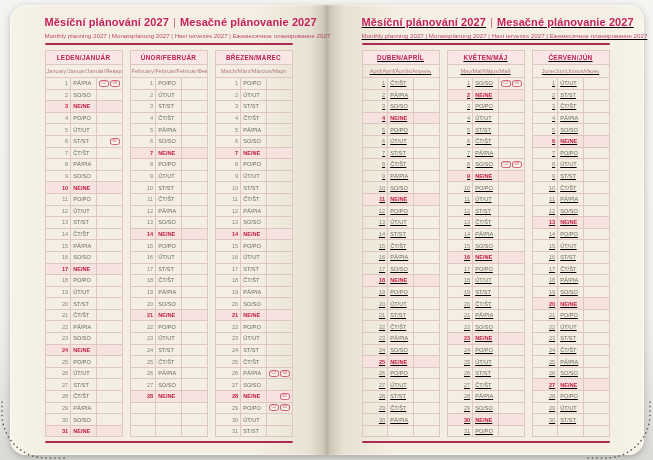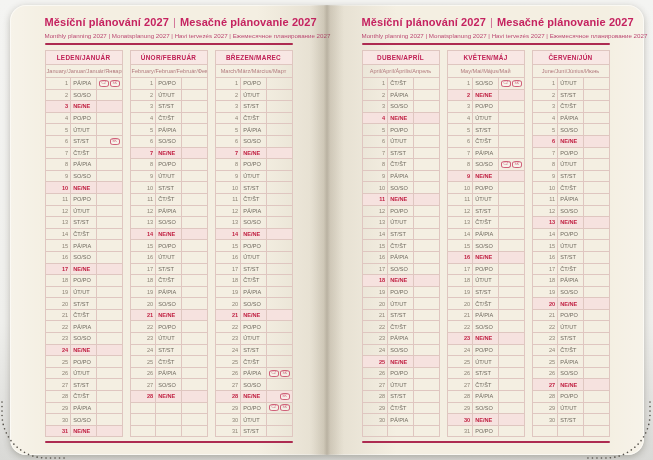--- a/index.html
+++ b/index.html
@@ -3,21 +3,21 @@
 <meta charset="utf-8">
 <style>
   html,body{margin:0;padding:0;width:653px;height:460px;overflow:hidden;
     background:linear-gradient(180deg,#f4f4f2 0%,#efefec 70%,#d9d9d6 100%);
     font-family:"Liberation Sans", sans-serif;}
   .book{position:absolute;left:10px;top:5px;width:634px;height:450px;border-radius:16px;
     background:#f4efe2;box-shadow:0 2px 7px rgba(60,55,40,.30), inset 0 0 0 1px rgba(255,255,255,.55);}
   .pages{display:flex;width:100%;height:100%;}
   .page{flex:1;position:relative;}
   .page.left{background:linear-gradient(90deg, rgba(255,255,255,.25) 0%, rgba(255,255,255,0) 12%, rgba(110,95,70,0) 78%, rgba(110,95,70,.10) 96%, rgba(110,95,70,.16) 100%);border-radius:16px 0 0 16px;}
-  .page.right{background:linear-gradient(270deg, rgba(255,255,255,.25) 0%, rgba(255,255,255,0) 12%, rgba(110,95,70,0) 78%, rgba(110,95,70,.10) 96%, rgba(110,95,70,.16) 100%);border-radius:0 16px 16px 0;}
+  .page.right{background:linear-gradient(270deg, rgba(255,255,255,.25) 0%, rgba(255,255,255,0) 12%, rgba(110,95,70,0) 78%, rgba(110,95,70,.10) 96%, rgba(110,95,70,.16) 100%);border-radius:0 16px 16px 0;text-decoration:underline;}
   .spine{position:absolute;left:50%;top:0;width:34px;height:100%;transform:translateX(-50%);
     background:linear-gradient(90deg, rgba(100,88,64,0) 0%, rgba(100,88,64,.14) 40%, rgba(80,70,50,.26) 50%, rgba(100,88,64,.14) 60%, rgba(100,88,64,0) 100%);pointer-events:none;}
   .content{width:248px;margin:0 auto;padding-top:11px;}
   .title{text-align:center;font-size:11px;font-weight:bold;color:var(--title,#c52360);letter-spacing:.1px;white-space:nowrap;}
   .title .sep{font-weight:normal;color:var(--sep,#cf6a92);margin:0 4px;}
   .subtitle{text-align:center;font-size:6.2px;color:var(--subtitle,#bc4a73);margin-top:4px;white-space:nowrap;}
   .rule{height:2px;background:var(--rule,#ad2b51);margin-top:4px;border-radius:1px;}
   .rule.bottom{margin-top:4px;}
   .months{display:flex;justify-content:space-between;margin-top:5px;}
   table.month{border-collapse:collapse;width:78px;table-layout:fixed;background:transparent;}

